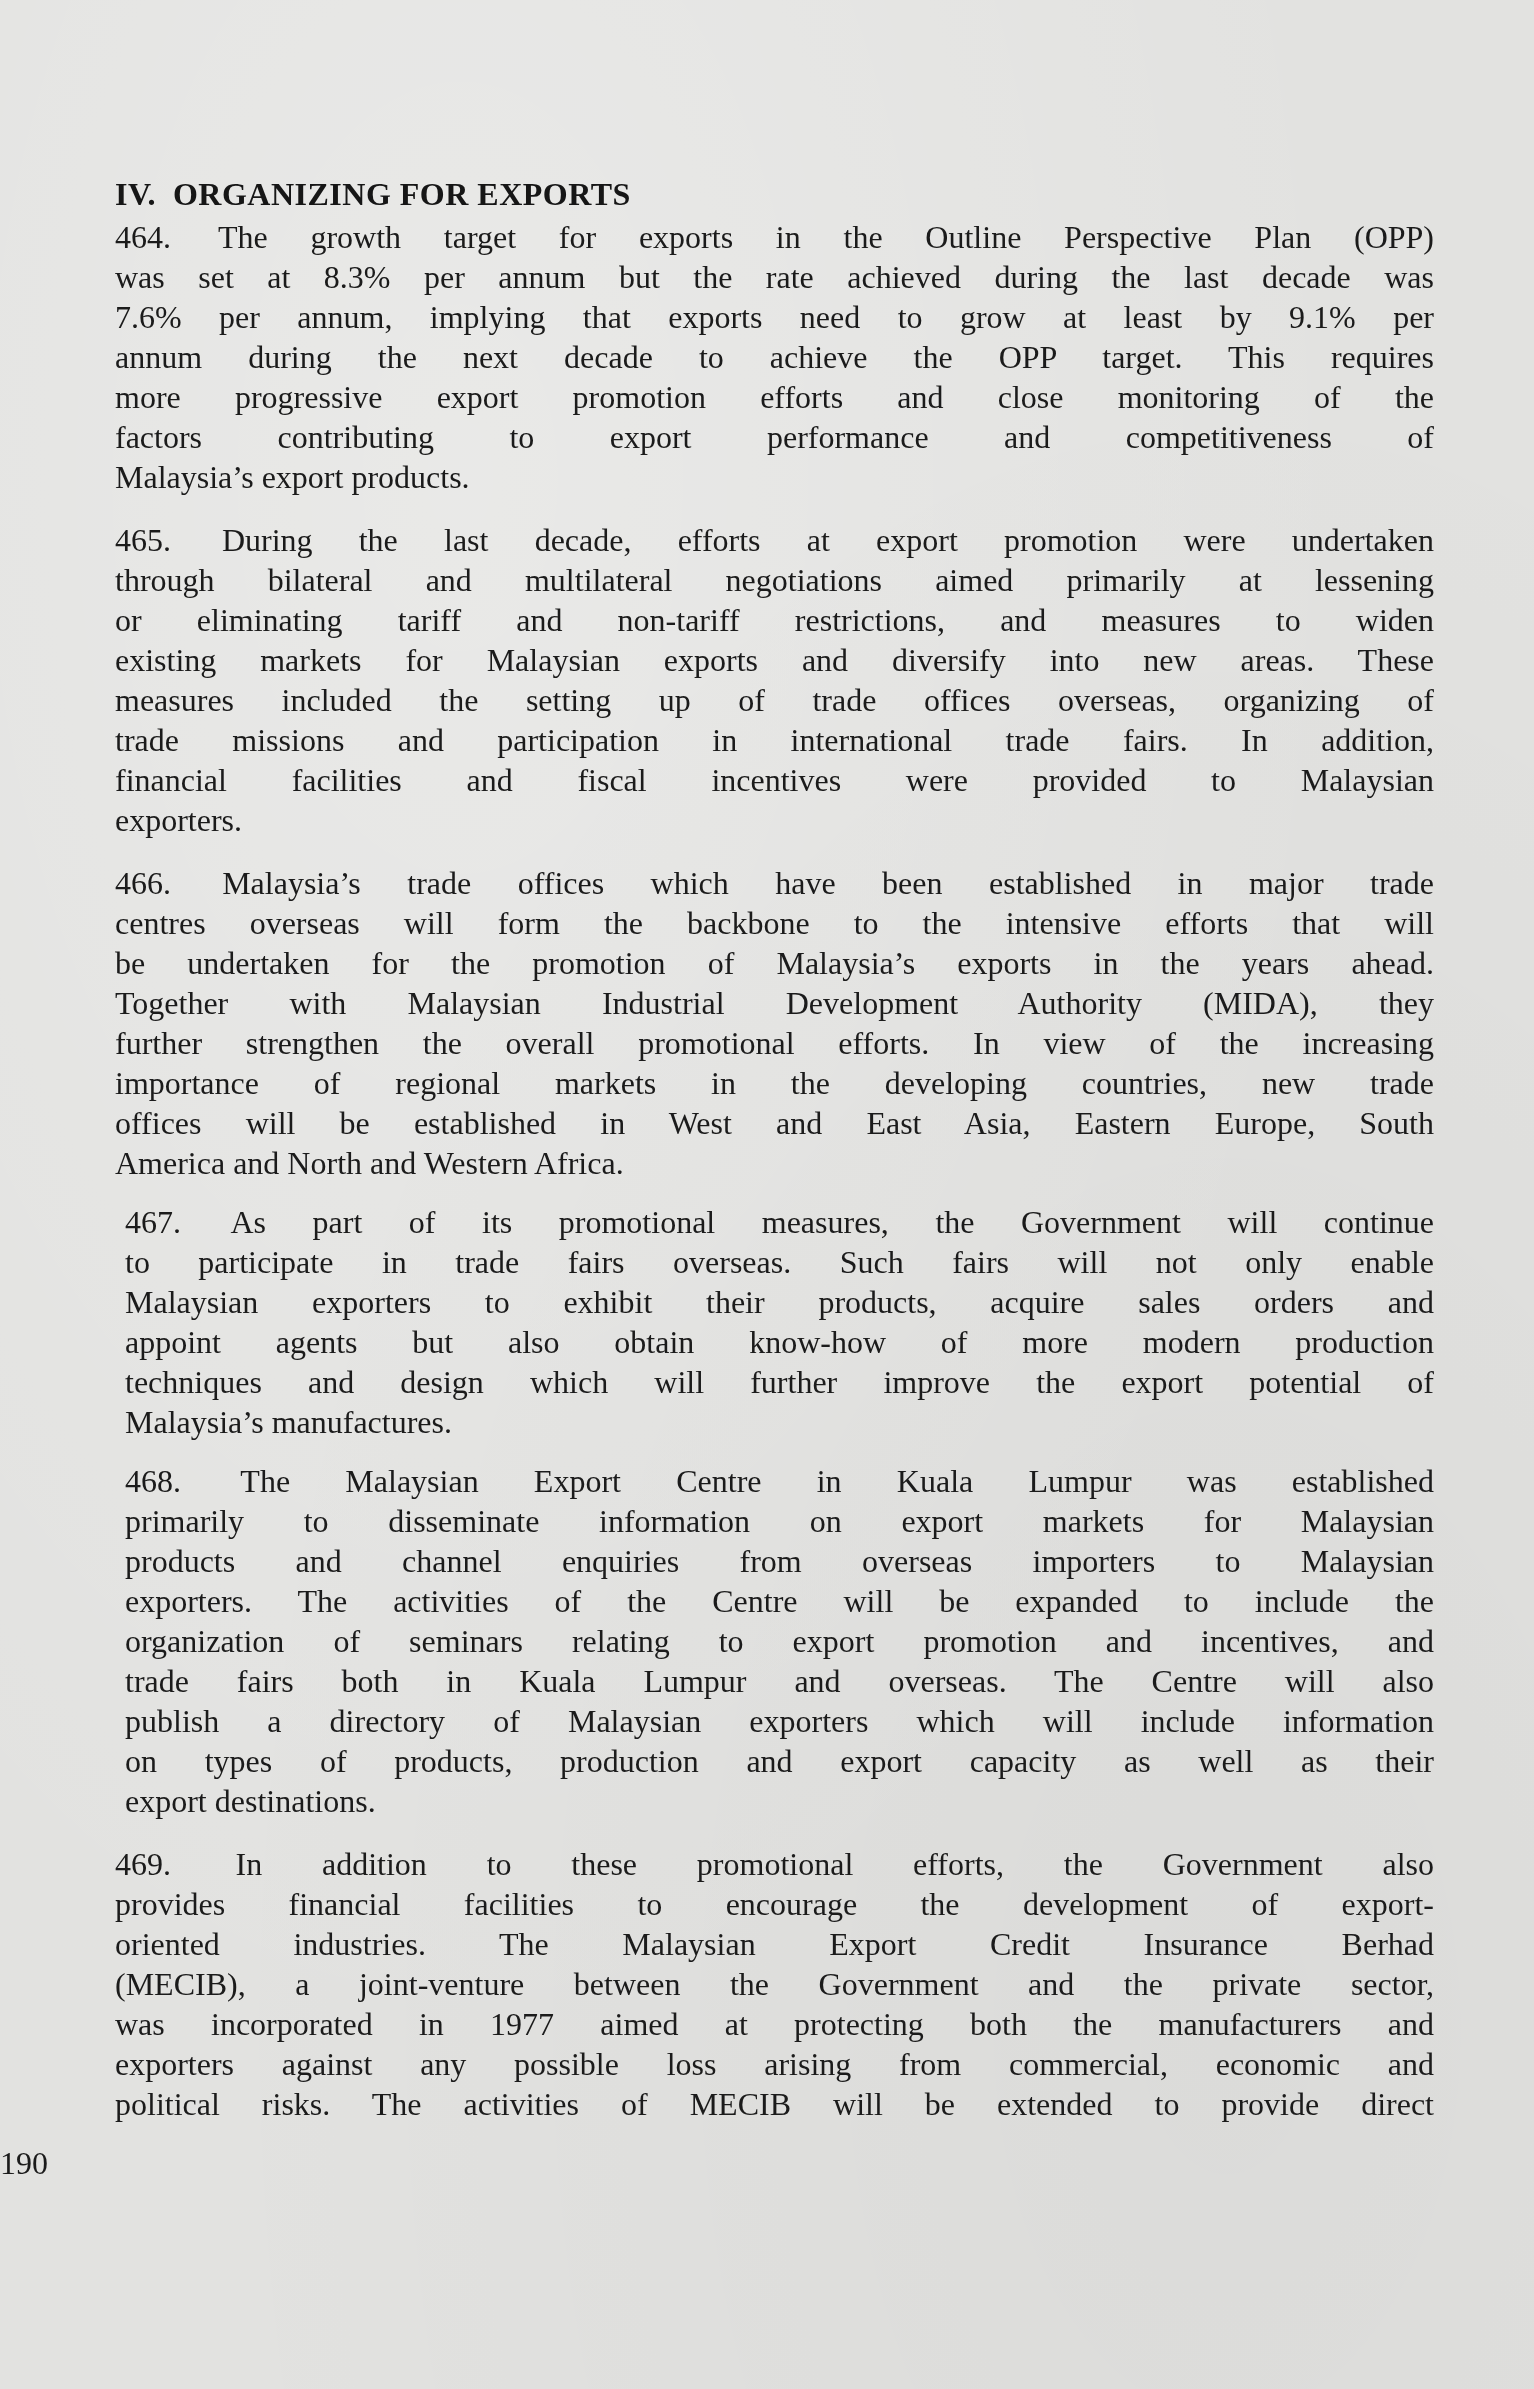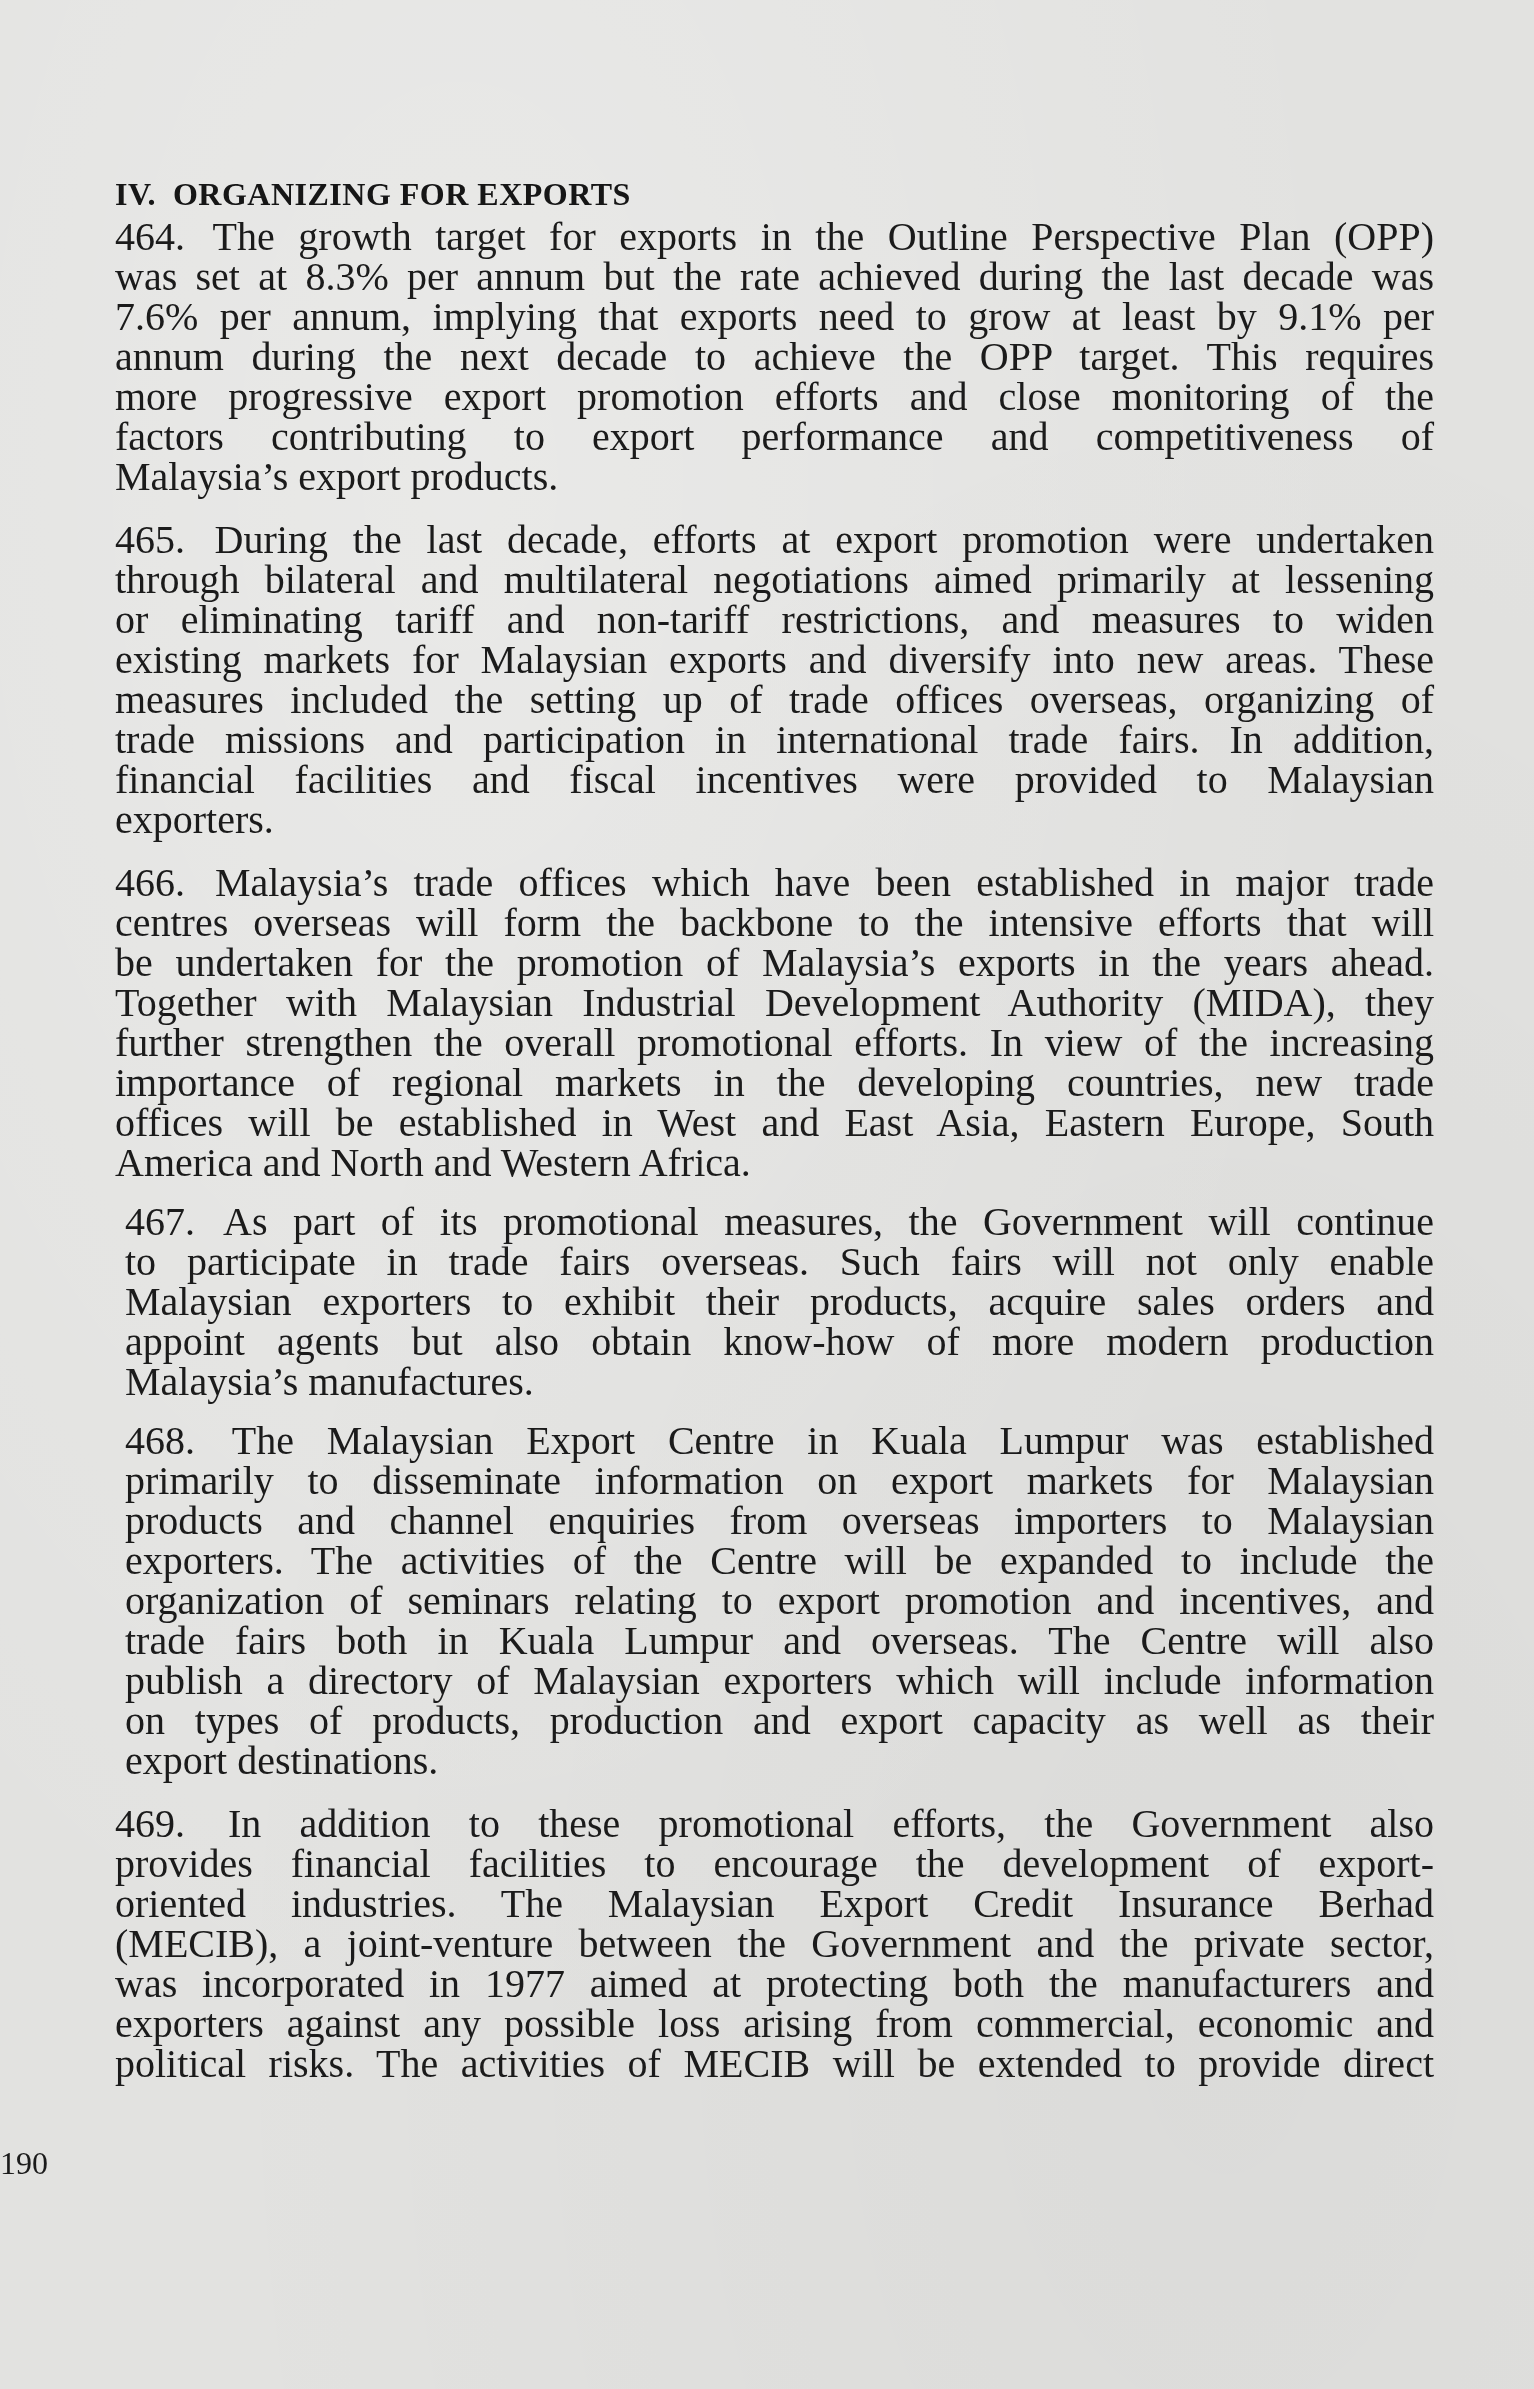--- a/index.html
+++ b/index.html
@@ -36,21 +36,21 @@
     font-weight: bold;
     font-size: 32px;
     line-height: 36px;
     letter-spacing: 0.5px;
     white-space: pre;
     margin: 0 0 4.7px 0;
     color: #161616;
   }
   .para {
     margin: 0;
-    font-size: 40px;
+    font-size: 32px;
     line-height: 40px;
   }
   .para + .para { margin-top: 23px; }
   .para.gap-lg { margin-top: 19px; margin-left: 10px; }
   .line {
     display: block;
     text-align: justify;
     text-align-last: justify;
     white-space: normal;
     height: 40px;
@@ -107,20 +107,21 @@
           <span class="line"><span>further strengthen the overall promotional efforts. In view of the increasing</span></span>
           <span class="line"><span>importance of regional markets in the developing countries, new trade</span></span>
           <span class="line"><span>offices will be established in West and East Asia, Eastern Europe, South</span></span>
           <span class="line last"><span>America and North and Western Africa.</span></span>
         </div>
         <div class="para gap-lg">
           <span class="line"><span class="para-num">467.</span> <span>As part of its promotional measures, the Government will continue</span></span>
           <span class="line"><span>to participate in trade fairs overseas. Such fairs will not only enable</span></span>
           <span class="line"><span>Malaysian exporters to exhibit their products, acquire sales orders and</span></span>
           <span class="line"><span>appoint agents but also obtain know-how of more modern production</span></span>
+          <span class="line"><span>techniques and design which will further improve the export potential of</span></span>
           <span class="line last"><span>Malaysia’s manufactures.</span></span>
         </div>
         <div class="para gap-lg">
           <span class="line"><span class="para-num">468.</span> <span>The Malaysian Export Centre in Kuala Lumpur was established</span></span>
           <span class="line"><span>primarily to disseminate information on export markets for Malaysian</span></span>
           <span class="line"><span>products and channel enquiries from overseas importers to Malaysian</span></span>
           <span class="line"><span>exporters. The activities of the Centre will be expanded to include the</span></span>
           <span class="line"><span>organization of seminars relating to export promotion and incentives, and</span></span>
           <span class="line"><span>trade fairs both in Kuala Lumpur and overseas. The Centre will also</span></span>
           <span class="line"><span>publish a directory of Malaysian exporters which will include information</span></span>

